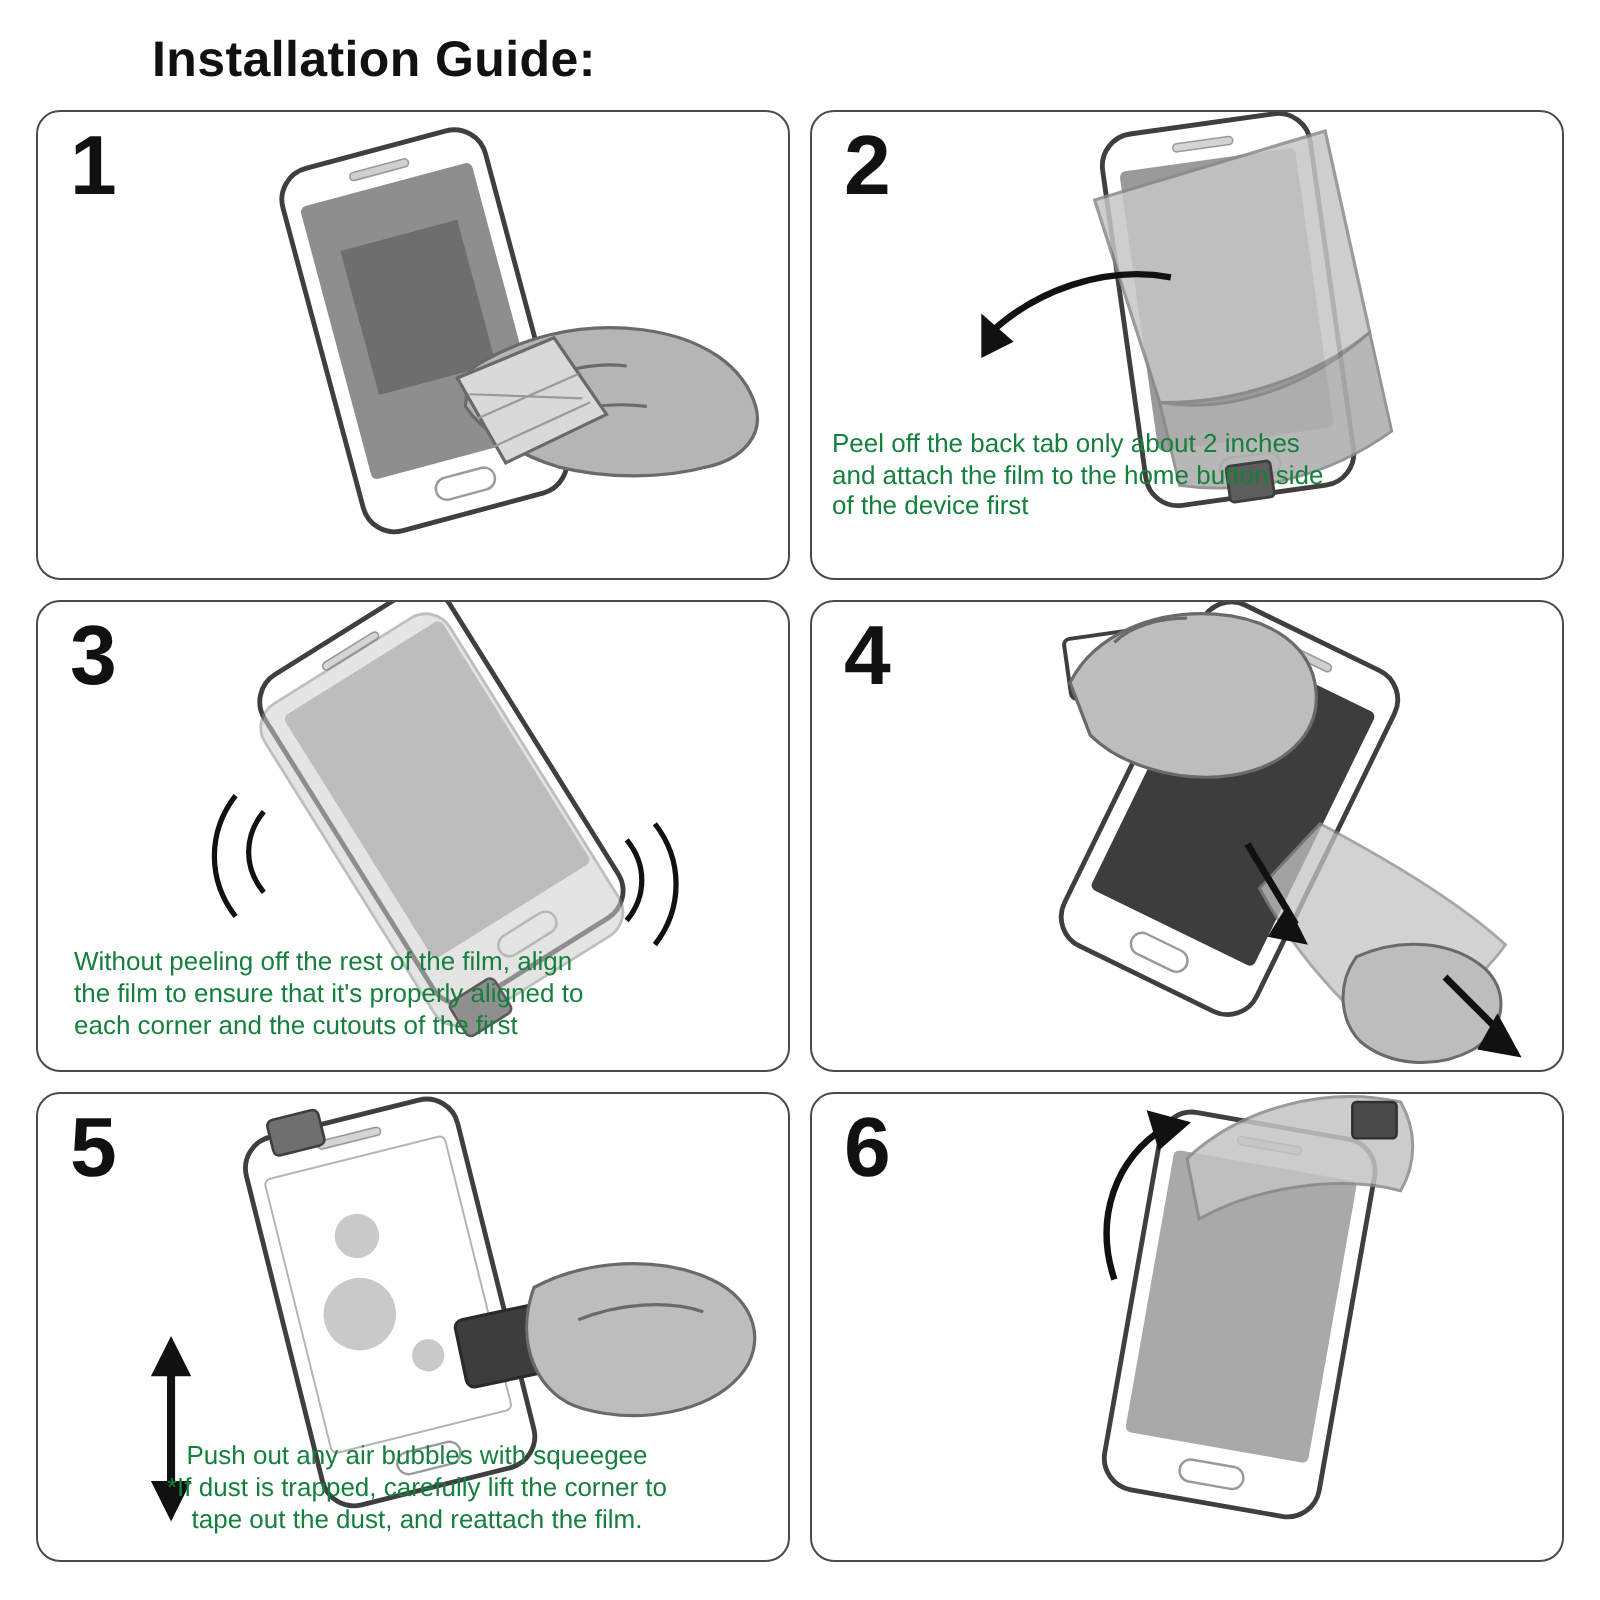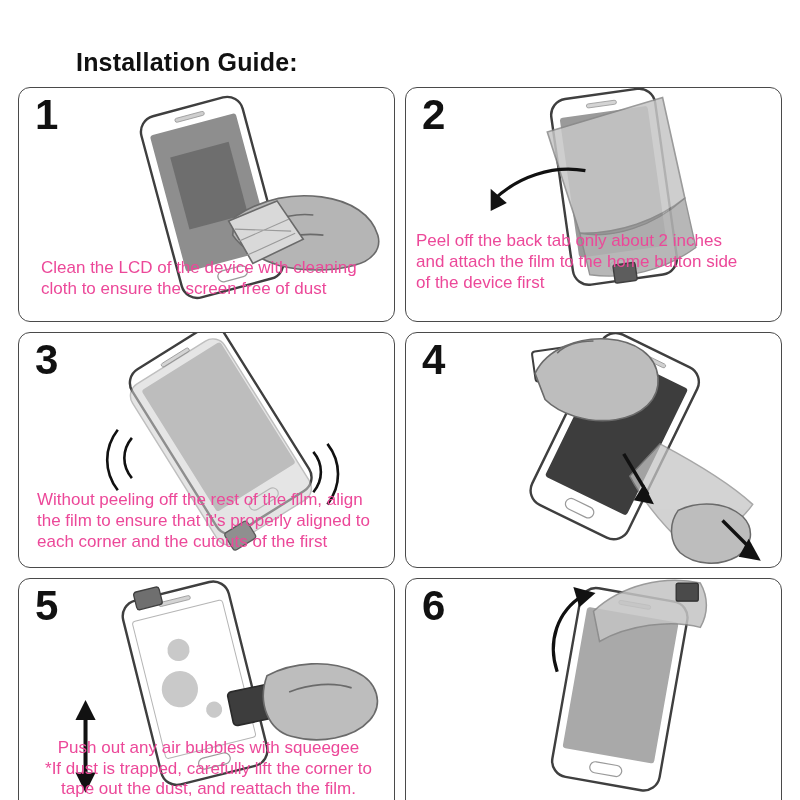--- a/index.html
+++ b/index.html
@@ -13,21 +13,20 @@
     font-family: "Liberation Sans", sans-serif;
     color: #1a1a1a;
     overflow: hidden;
   }
   .page {
     position: relative;
     width: 800px;
     height: 604px;
     box-sizing: border-box;
     padding: 14px 18px 26px 18px;
-    margin-top: 32px;
   }
   .guide-title {
     font-size: 25px;
     font-weight: bold;
     letter-spacing: 0.2px;
     margin: 2px 0 10px 58px;
     color: #111;
   }
   .grid {
     display: grid;
@@ -58,23 +57,23 @@
   }
   .art {
     position: absolute;
     inset: 0;
     z-index: 1;
   }
   .caption {
     position: absolute;
     left: 14px;
     right: 12px;
-    font-size: 17px;
+    font-size: 13px;
     line-height: 1.22;
-    color: #ec4899;
+    color: #15803d;
     z-index: 6;
     white-space: pre-line;
   }
   .cap-s1 { bottom: 22px; left: 22px; right: 14px; }
   .cap-s2 { bottom: 28px; left: 10px; right: 8px; }
   .cap-s3 { bottom: 14px; left: 18px; right: 10px; }
   .cap-s4 { bottom: 16px; left: 10px; right: 150px; }
   .cap-s5 { bottom: 12px; left: 14px; right: 10px; text-align: center; }
   .cap-s6 { bottom: 22px; left: 14px; right: 14px; }
   .cap-just { text-align: justify; }
@@ -108,22 +107,20 @@
             <path d="M244 136 C258 128 276 124 292 126" fill="none"></path>
             <path d="M252 152 C268 146 286 144 302 146" fill="none"></path>
           </g>
 
           <g>
             <path d="M208 132 L256 112 L282 150 L232 174 Z" fill="#d9d9d9" stroke="#6a6a6a" stroke-width="1.6"></path>
             <path d="M214 140 L270 142 M218 152 L268 130 M226 166 L274 144" stroke="#9a9a9a" stroke-width="1.1" fill="none"></path>
           </g>
         </g>
       </svg>
-      <div class="caption cap-s1">Clean the LCD of the device with cleaning
-cloth to ensure the screen free of dust</div>
     </div>
 
     <div class="step">
       <div class="step-num">2</div>
       <svg class="art" viewBox="0 0 372 242" preserveAspectRatio="xMidYMid meet">
         <g transform="rotate(-8 200 110)">
 
           <rect x="156" y="6" width="104" height="186" rx="16" ry="16" fill="#ffffff" stroke="#3f3f3f" stroke-width="2.4"></rect>
           <rect x="164" y="24" width="88" height="140" rx="3" fill="#9a9a9a"></rect>
           <rect x="192" y="14" width="30" height="4" rx="2" fill="#d4d4d4" stroke="#9a9a9a" stroke-width="0.8"></rect>

